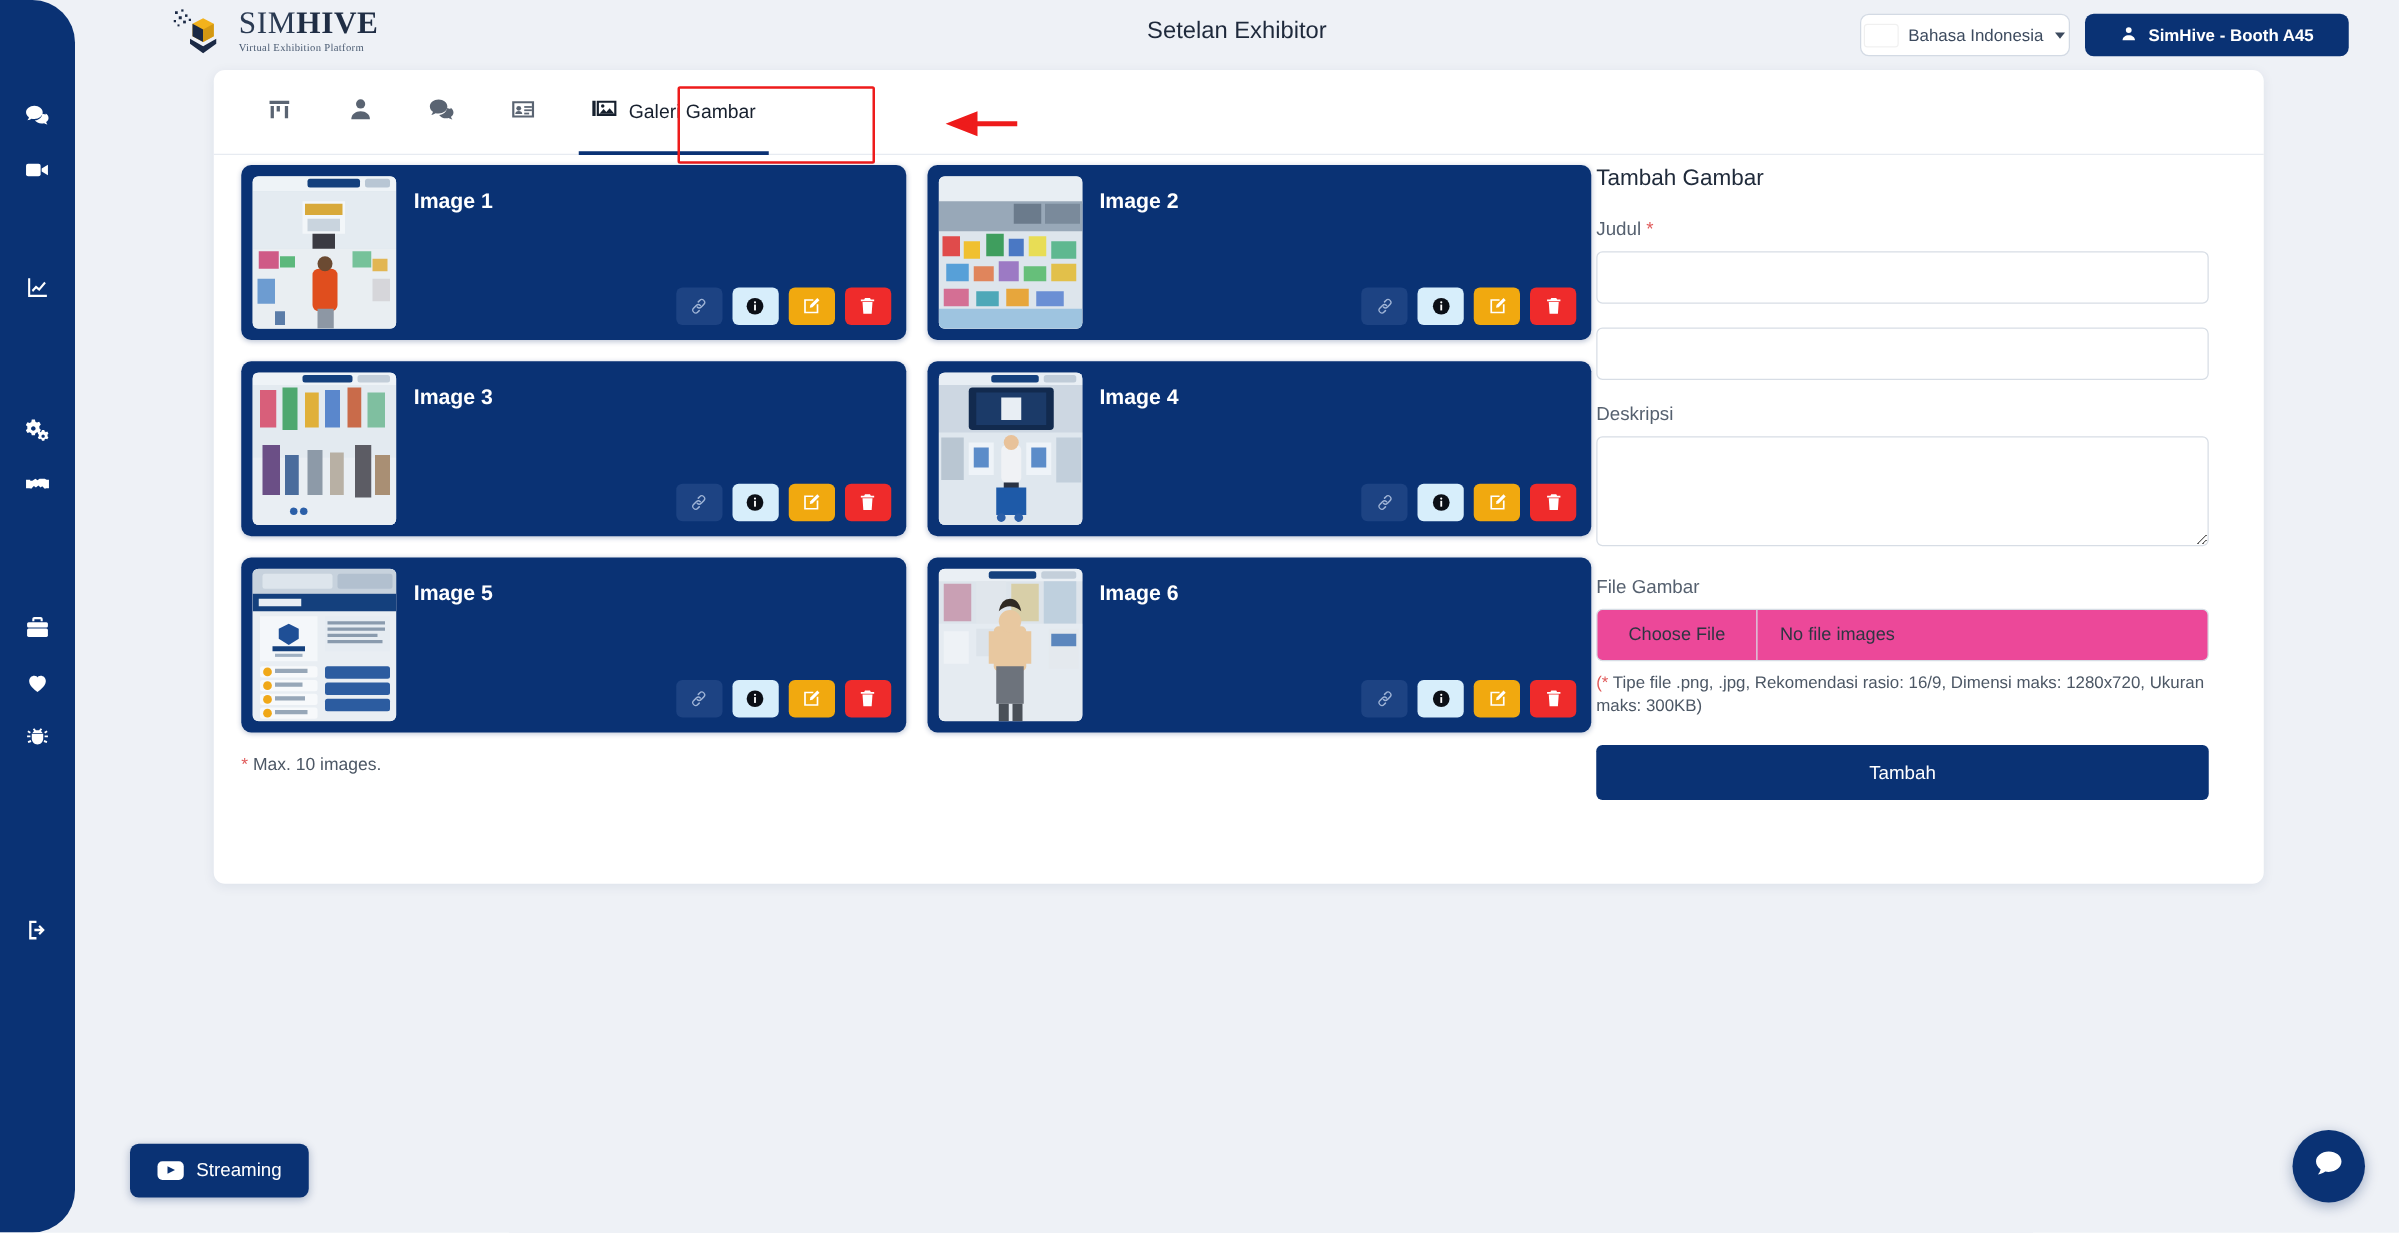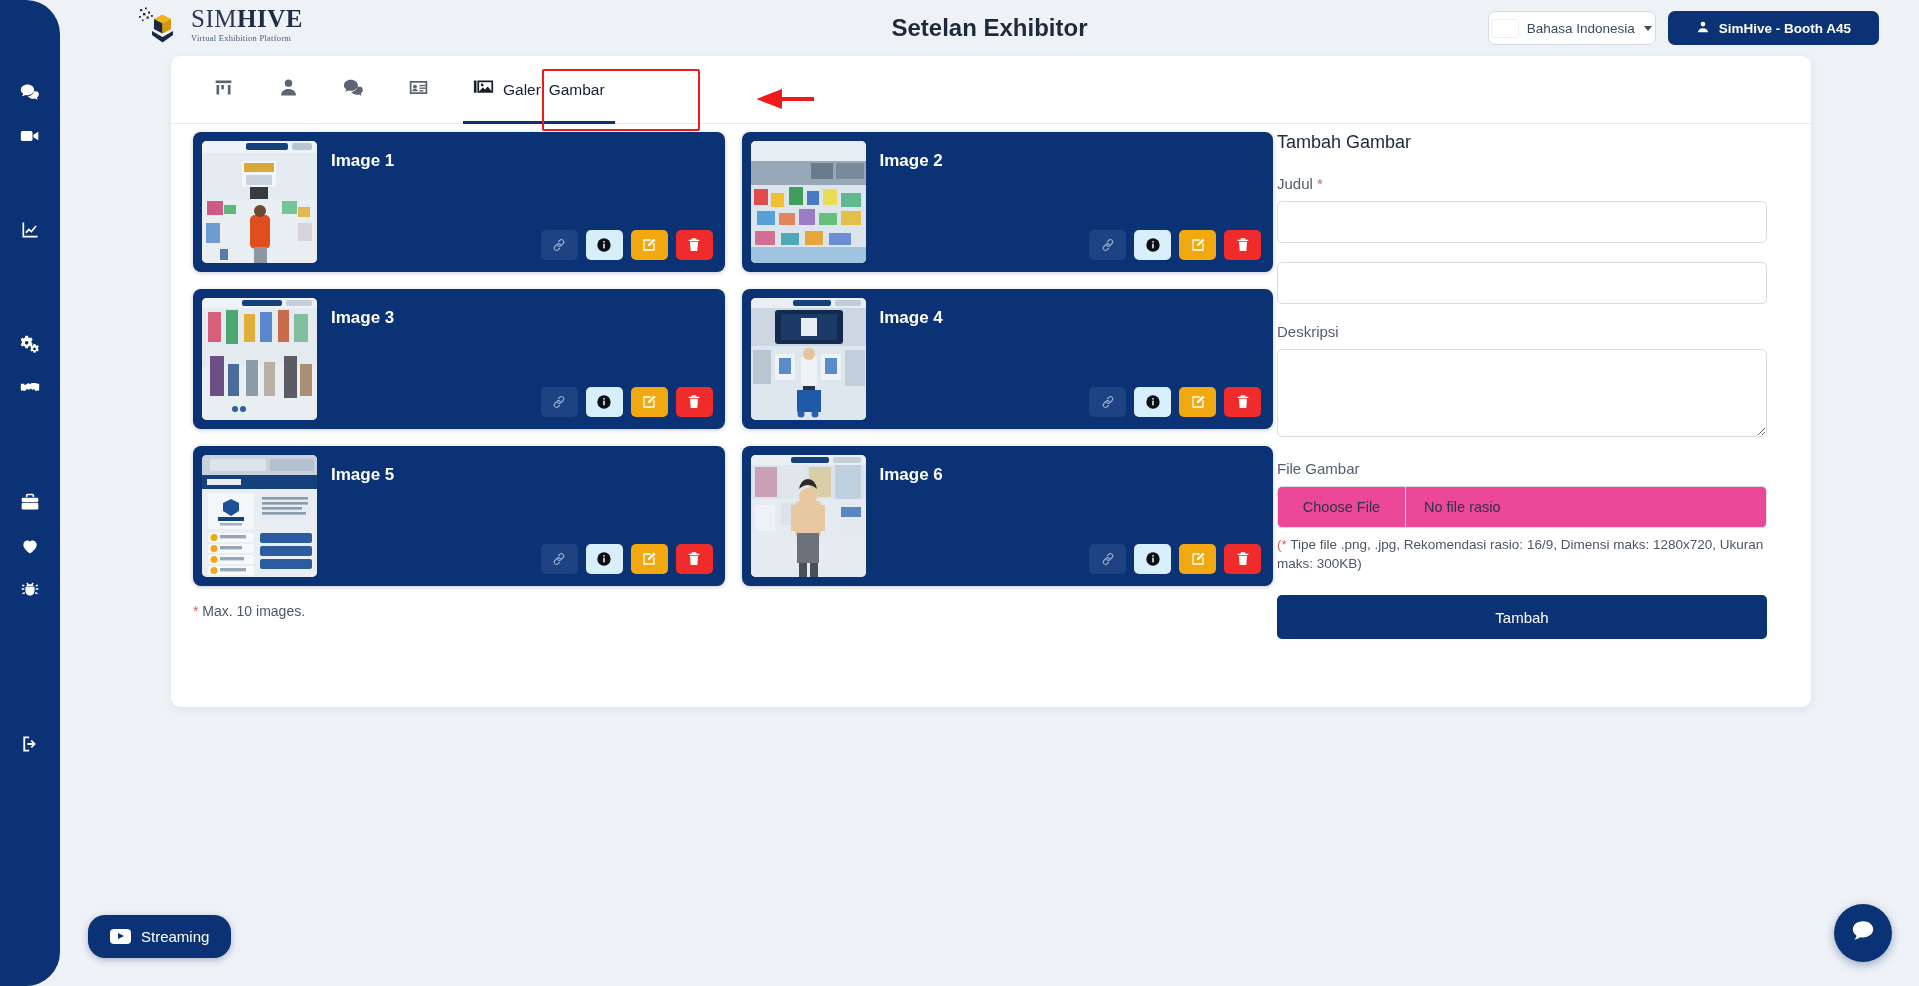--- a/index.html
+++ b/index.html
@@ -41,21 +41,21 @@
     display: flex; align-items: flex-start; gap: 7px; font-family: Liberation Serif, serif;
   }
   .logo-mark { width: 46px; height: 42px; position: relative; }
   .logo-text { display: flex; flex-direction: column; line-height: 1; }
   .logo-text .l1 { font-size: 25px; letter-spacing: .5px; color: #2a3a52; font-weight: 400; }
   .logo-text .l1 b { font-weight: 700; color: #1f2d44; }
   .logo-text .l2 { font-size: 8.5px; color: #4a5b72; letter-spacing: .25px; margin-top: 3px; }
 
   .page-title {
     position: absolute; left: 0; right: 0; top: 14px;
-    text-align: center; font-size: 24px; color: #1e293b; font-weight: 700;
+    text-align: center; font-size: 19px; color: #1e293b; font-weight: 400;
   }
 
   .hdr-right {
     position: absolute; right: 40px; top: 11px;
     display: flex; align-items: center; gap: 12px;
   }
   .lang-btn {
     display: flex; align-items: center; gap: 9px;
     background: #fff; border: 1px solid #d3dae4; border-radius: 7px;
     padding: 7px 3px; height: 34px; cursor: pointer;
@@ -168,23 +168,23 @@
   .fhelp { font-size: 13.5px; color: #4c5765; line-height: 1.42; margin-top: 7px; }
   .fhelp .star { color: #e05c5c; }
   .submit {
     margin-top: 22px; width: 100%; height: 44px; background: #0a3274;
     color: #fff; border: none; border-radius: 5px; font-size: 15px;
     font-family: "Liberation Sans", sans-serif; cursor: pointer;
   }
 
   
   .streaming {
-    position: absolute; left: 88px; bottom: 28px;
+    position: absolute; left: 104px; bottom: 28px;
     display: flex; align-items: center; gap: 10px;
-    background: #0a3274; color: #fff; border-radius: 17px;
+    background: #0a3274; color: #fff; border-radius: 7px;
     padding: 13px 22px; font-size: 15px; cursor: pointer;
     box-shadow: 0 2px 7px rgba(10,40,100,.3);
   }
   .yt { width: 21px; height: 15px; background: #fff; border-radius: 4px; position: relative; }
   .yt::after {
     content: ""; position: absolute; left: 8px; top: 4px;
     border-left: 6px solid #0a3274; border-top: 3.5px solid transparent; border-bottom: 3.5px solid transparent;
   }
   .chat-fab {
     position: absolute; right: 27px; bottom: 24px;
@@ -740,21 +740,21 @@
       <input class="finput" type="text" value="" style="">
 
       <input class="finput" type="text" value="" style="">
 
       <div class="flabel">Deskripsi</div>
       <textarea class="ftext" style=""></textarea>
 
       <div class="flabel">File Gambar</div>
       <div class="filewrap">
         <div class="choose">Choose File</div>
-        <div class="nofile">No file rasio</div>
+        <div class="nofile">No file images</div>
       </div>
       <div class="fhelp">
         <span class="star">(*</span><span> Tipe file .png, .jpg, Rekomendasi rasio: 16/9, Dimensi maks: 1280x720, Ukuran maks: 300KB)</span>
       </div>
 
       <button class="submit">Tambah</button>
     </div>
 
   </div>
 

